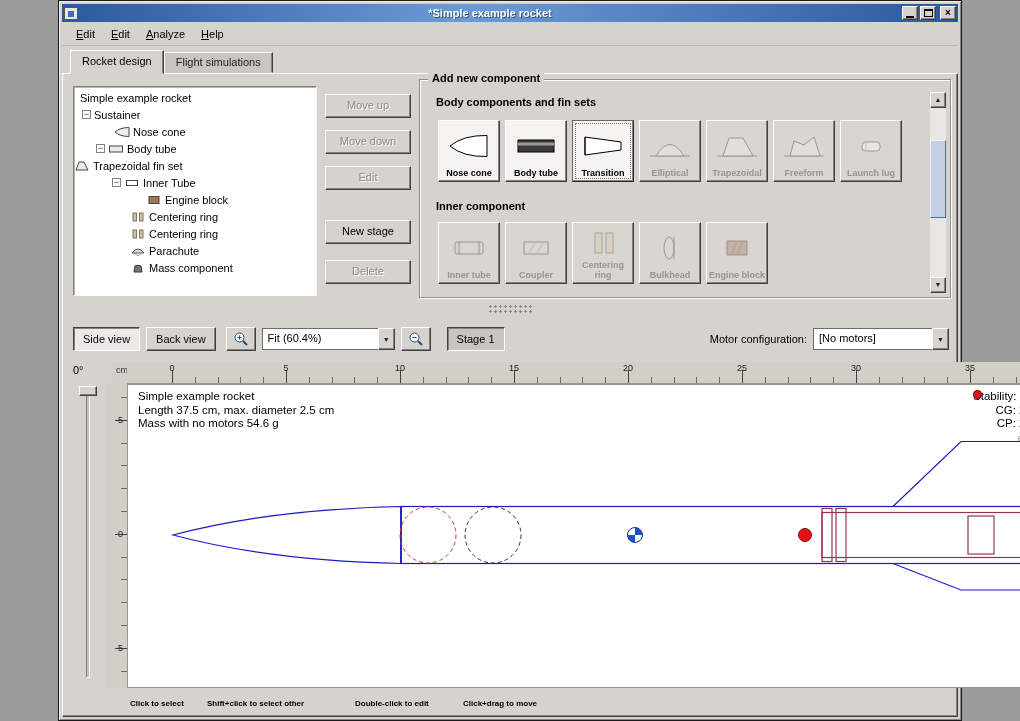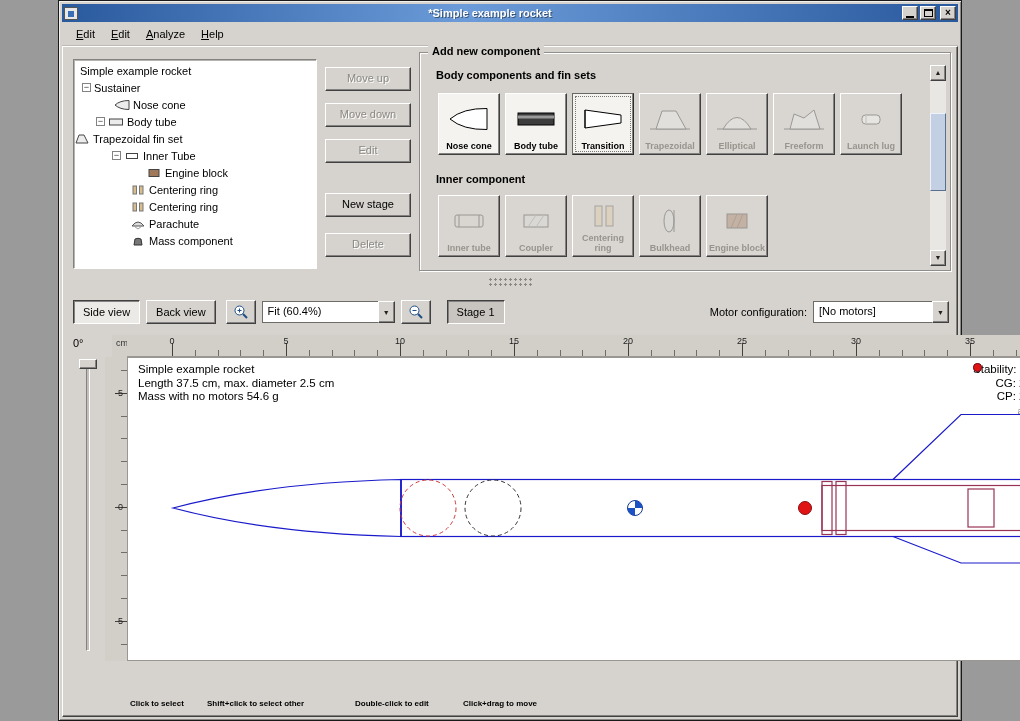--- a/index.html
+++ b/index.html
@@ -160,20 +160,24 @@
       </div>
   </div>
 
   <div id="menubar">
     <span class="menu-item">Edit</span>
     <span class="menu-item">Edit</span>
     <span class="menu-item">Analyze</span>
     <span class="menu-item">Help</span>
   </div>
 
+  <div id="tabsrow">
+    <span class="tab active">Rocket design</span>
+    <span class="tab inactive">Flight simulations</span>
+  </div>
 
   <div id="content">
 
     <div id="tree">
       <div class="trow" style="padding-left:6px">
         <span class="tlabel">Simple example rocket</span>
       </div>
       <div class="trow" style="padding-left:8px">
         <span class="texp">−</span>
         <span class="tlabel">Sustainer</span>
@@ -273,33 +277,33 @@
                 <path d="M4,6 L40,11 L40,19 L4,24 Z" fill="#fff" stroke="#000"></path>
                 <line x1="4" y1="6" x2="4" y2="24" stroke="#000"></line>
               </svg>
             </span>
           <span class="clabel">Transition</span>
         </div>
         <div class="comp-btn off">
           <span class="cicon">
               <svg width="44" height="30">
                 <line x1="2" y1="25" x2="42" y2="25" stroke="#333"></line>
+                <path d="M8,25 Q22,2 36,25 Z" fill="#eee" stroke="#333"></path>
+              </svg>
+            </span>
+          <span class="clabel">Elliptical</span>
+        </div>
+        <div class="comp-btn off">
+          <span class="cicon">
+              <svg width="44" height="30">
+                <line x1="2" y1="25" x2="42" y2="25" stroke="#333"></line>
                 <polygon points="8,25 14,7 28,7 38,25" fill="#eee" stroke="#333"></polygon>
               </svg>
             </span>
           <span class="clabel">Trapezoidal</span>
-        </div>
-        <div class="comp-btn off">
-          <span class="cicon">
-              <svg width="44" height="30">
-                <line x1="2" y1="25" x2="42" y2="25" stroke="#333"></line>
-                <path d="M8,25 Q22,2 36,25 Z" fill="#eee" stroke="#333"></path>
-              </svg>
-            </span>
-          <span class="clabel">Elliptical</span>
         </div>
         <div class="comp-btn off">
           <span class="cicon">
               <svg width="44" height="30">
                 <line x1="2" y1="25" x2="42" y2="25" stroke="#333"></line>
                 <polygon points="8,25 12,10 22,14 32,6 38,25" fill="#eee" stroke="#333"></polygon>
               </svg>
             </span>
           <span class="clabel">Freeform</span>
         </div>

